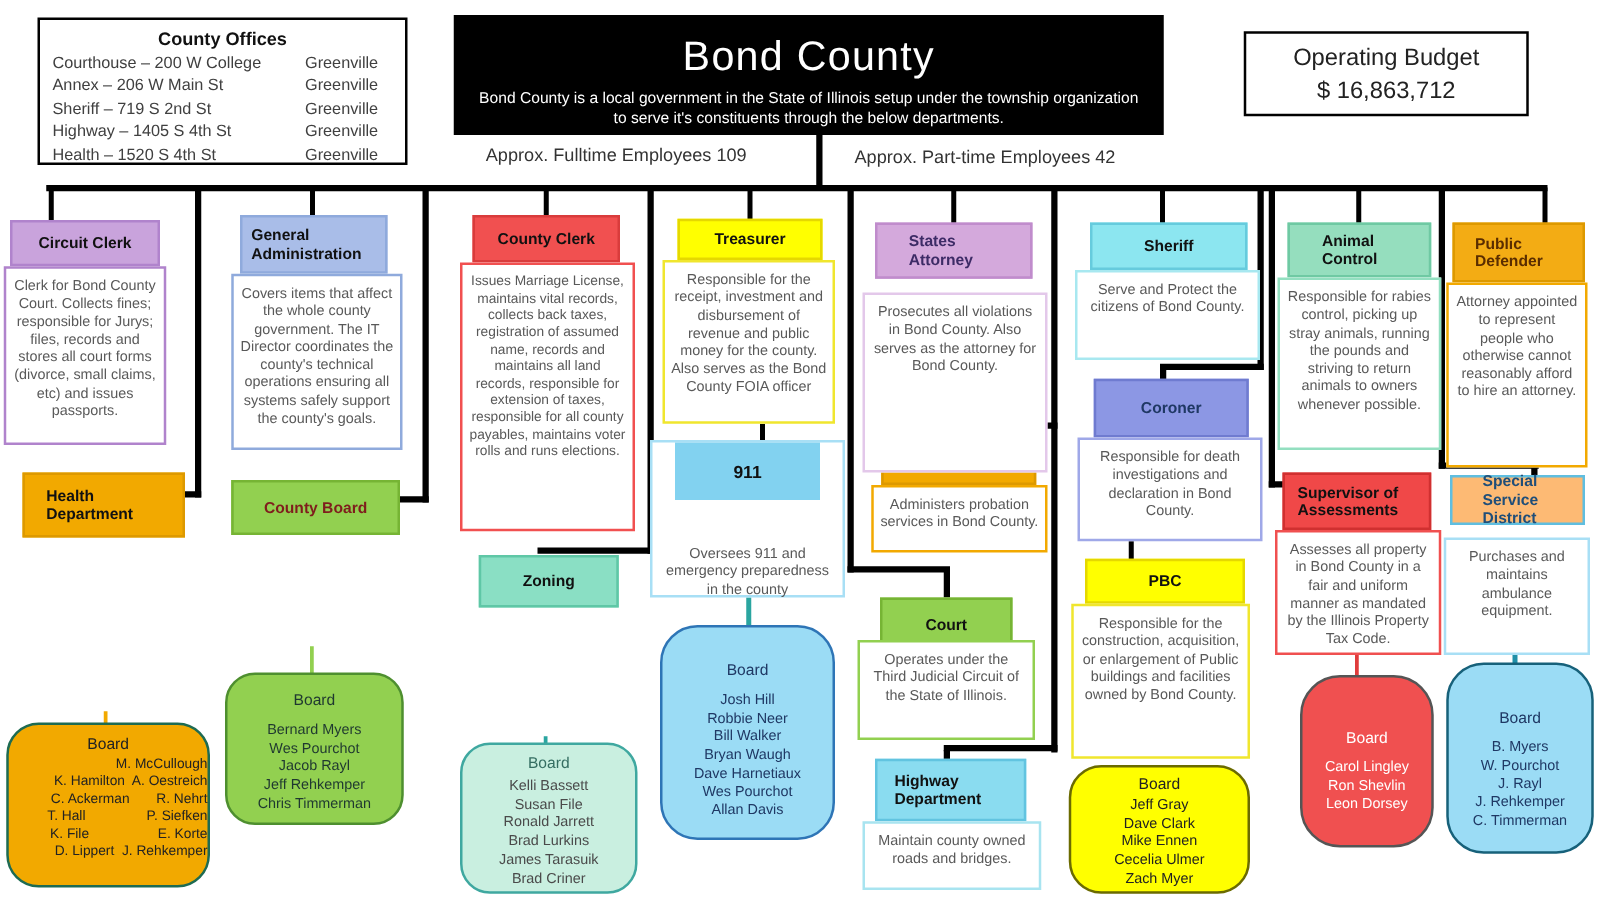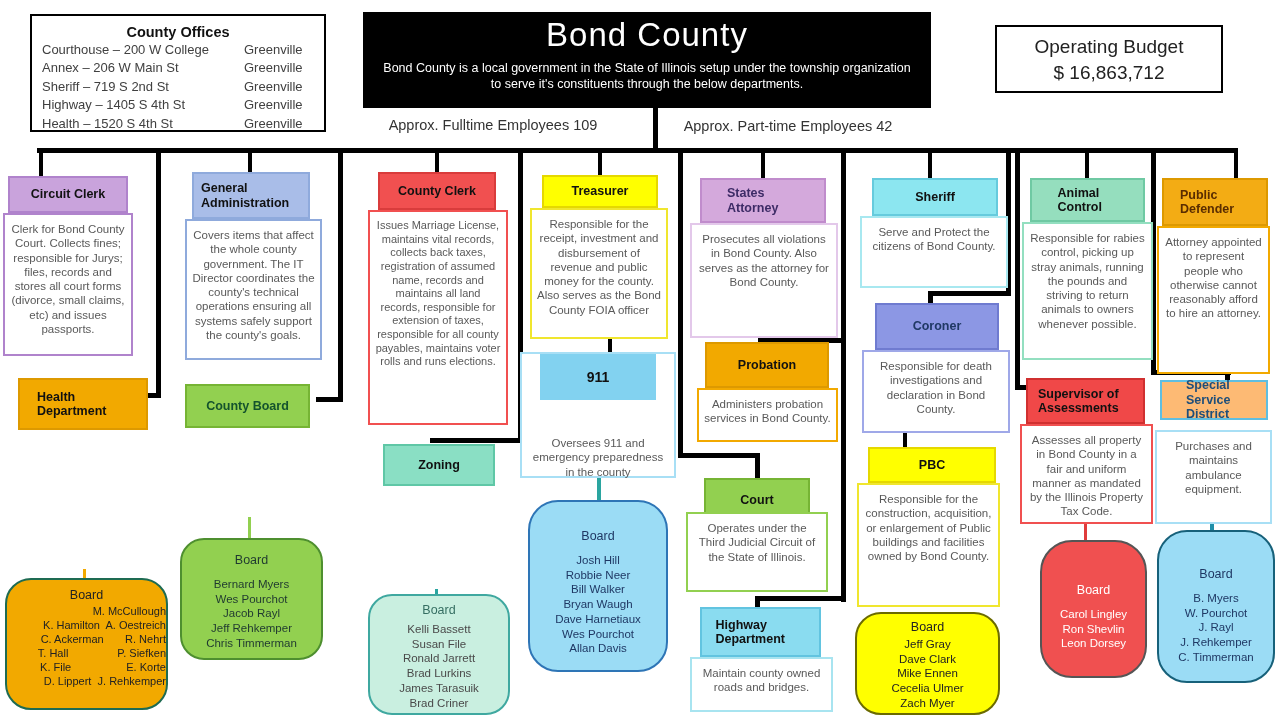--- a/index.html
+++ b/index.html
@@ -15,21 +15,21 @@
   .m{white-space:pre-line}
   .pw{white-space:pre-wrap}
   .offices{position:absolute;left:30px;top:14px;width:296px;height:118px;border:2px solid #000;
            box-sizing:border-box;padding:8px 10px;color:#404040;font-size:13px}
   .offices .ot{text-align:center;font-weight:700;color:#111;font-size:14.5px;margin-bottom:1px}
   .orow{display:flex;line-height:1.42}
   .orow .a{flex:1}
   .orow .c{width:70px;text-align:left}
   .banner{position:absolute;left:363px;top:12px;width:568px;height:96px;background:#000;color:#fff;
           text-align:center;box-sizing:border-box}
-  .banner .bt{font-size:33px;font-weight:400;letter-spacing:1px;margin-top:4px}
+  .banner .bt{font-size:33px;font-weight:400;letter-spacing:1px;margin-top:14px}
   .banner .bd{font-size:12.5px;line-height:1.3;margin:6px auto 0;max-width:530px}
   .budget{position:absolute;left:995px;top:25px;width:228px;height:68px;border:2px solid #000;
           box-sizing:border-box;text-align:center;font-size:19px;color:#222;padding-top:7px;line-height:1.35}
   .emp{position:absolute;font-size:14.5px;color:#333;text-align:center}
 </style>
 </head>
 <body>
 
 <div class="canvas">
 
@@ -131,21 +131,21 @@
     </div>
   <div class="hdr" style="left:1030px;top:178px;width:115px;height:44px;background:#95DEBE;border:2px solid #6FC9A3">
       <span style="max-width:60px">Animal Control</span>
     </div>
   <div class="hdr" style="left:1162px;top:178px;width:106px;height:48px;background:#F3AC14;border:2px solid #DD9900;color:#5A2D00">
       <span style="max-width:70px">Public Defender</span>
     </div>
   <div class="hdr" style="left:18px;top:378px;width:130px;height:52px;background:#F2A900;border:2px solid #DD9900">
       <span style="max-width:92px">Health Department</span>
     </div>
-  <div class="hdr" style="left:185px;top:384px;width:125px;height:44px;background:#92D050;border:2px solid #76B434;color:#14532d">
+  <div class="hdr" style="left:185px;top:384px;width:135px;height:44px;background:#92D050;border:2px solid #76B434;color:#7f1d1d">
       <span>County Board</span>
     </div>
   <div class="hdr" style="left:383px;top:444px;width:112px;height:42px;background:#8ADFC4;border:2px solid #5FC7A6">
       <span>Zoning</span>
     </div>
   <div class="hdr" style="left:540px;top:354px;width:116px;height:46px;background:#82D2F0;font-size:14px;z-index:2">
       <span>911</span>
     </div>
   <div class="hdr" style="left:705px;top:342px;width:124px;height:46px;background:#F2A900;border:2px solid #DD9900">
       <span>Probation</span>
@@ -167,21 +167,21 @@
     </div>
   <div class="hdr" style="left:1160px;top:380px;width:108px;height:40px;background:#fdba74;border:2px solid #5FBEE0;color:#1F4E79">
       <span style="max-width:56px">Special Service District</span>
     </div>
 
   <div class="bx" style="left:3px;top:213px;width:130px;height:143px;border:2px solid #B083CC">Clerk for Bond County Court. Collects fines; responsible for Jurys; files, records and stores all court forms (divorce, small claims, etc) and issues passports.</div>
   <div class="bx" style="left:185px;top:219px;width:137px;height:141px;border:2px solid #8FAADC">Covers items that affect the whole county government. The IT Director coordinates the county's technical operations ensuring all systems safely support the county's goals.</div>
   <div class="bx" style="left:368px;top:210px;width:140px;height:215px;border:2px solid #F15050;font-size:11px">Issues Marriage License, maintains vital records, collects back taxes, registration of assumed name, records and maintains all land records, responsible for extension of taxes, responsible for all county payables, maintains voter rolls and runs elections.</div>
   <div class="bx" style="left:530px;top:208px;width:138px;height:131px;border:2px solid #F0E62E">Responsible for the receipt, investment and disbursement of revenue and public money for the county. Also serves as the Bond County FOIA officer</div>
   <div class="bx" style="left:520px;top:352px;width:156px;height:126px;border:2px solid #A8DFF5;padding-top:82px;z-index:1">Oversees 911 and emergency preparedness in the county</div>
-  <div class="bx" style="left:690px;top:223px;width:148px;height:115px;border:2px solid #E3C8EA">Prosecutes all violations in Bond County. Also serves as the attorney for Bond County.</div>
+  <div class="bx" style="left:690px;top:234px;width:148px;height:144px;border:2px solid #E3C8EA">Prosecutes all violations in Bond County. Also serves as the attorney for Bond County.</div>
   <div class="bx" style="left:697px;top:388px;width:141px;height:54px;border:2px solid #F2A900">Administers probation services in Bond County.</div>
   <div class="bx" style="left:686px;top:512px;width:142px;height:80px;border:2px solid #92D050">Operates under the Third Judicial Circuit of the State of Illinois.</div>
   <div class="bx" style="left:690px;top:657px;width:143px;height:55px;border:2px solid #A8E4F0">Maintain county owned roads and bridges.</div>
   <div class="bx" style="left:860px;top:216px;width:148px;height:72px;border:2px solid #A8E8F0">Serve and Protect the citizens of Bond County.</div>
   <div class="bx" style="left:862px;top:350px;width:148px;height:83px;border:2px solid #9FA8E8">Responsible for death investigations and declaration in Bond County.</div>
   <div class="bx" style="left:857px;top:483px;width:143px;height:124px;border:2px solid #F0E62E">Responsible for the construction, acquisition, or enlargement of Public buildings and facilities owned by Bond County.</div>
   <div class="bx" style="left:1022px;top:222px;width:131px;height:138px;border:2px solid #93DFC0">Responsible for rabies control, picking up stray animals, running the pounds and striving to return animals to owners whenever possible.</div>
   <div class="bx" style="left:1020px;top:424px;width:133px;height:100px;border:2px solid #F05050">Assesses all property in Bond County in a fair and uniform manner as mandated by the Illinois Property Tax Code.</div>
   <div class="bx" style="left:1157px;top:226px;width:113px;height:148px;border:2px solid #F2A900">Attorney appointed to represent people who otherwise cannot reasonably afford to hire an attorney.</div>
   <div class="bx" style="left:1155px;top:430px;width:117px;height:94px;border:2px solid #A8DFF5">Purchases and maintains ambulance equipment.</div>

